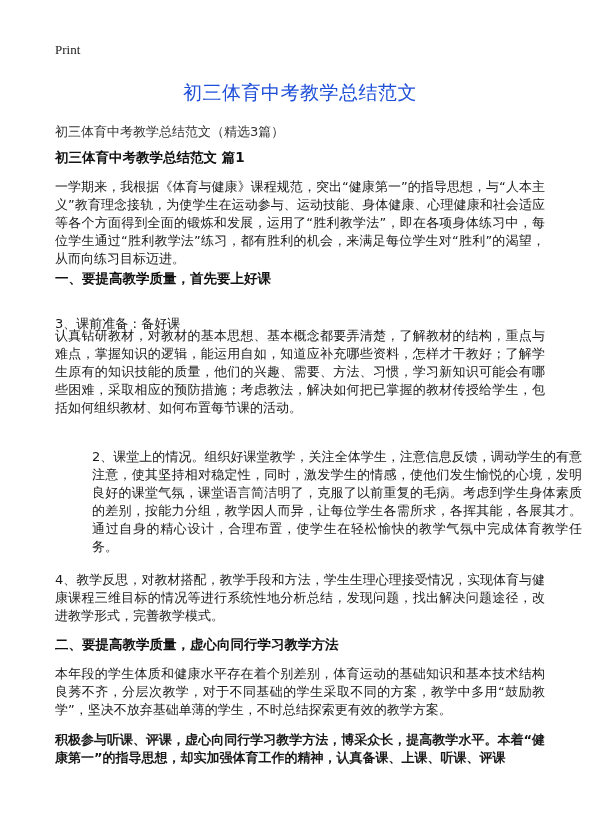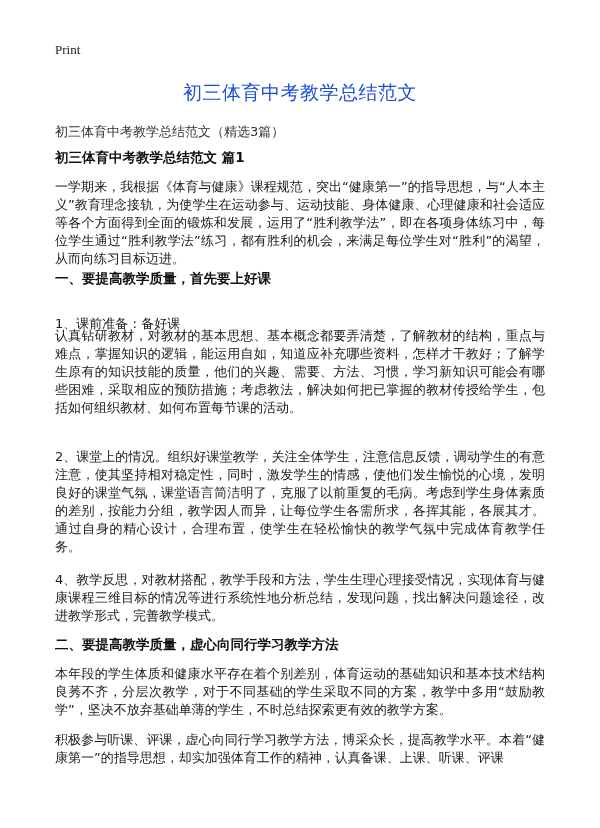--- a/index.html
+++ b/index.html
@@ -22,33 +22,33 @@
   <div class="blk" style="top:149px;">
     <p class="h-bold">初三体育中考教学总结范文 篇1</p>
   </div>
   <div class="blk" style="top:178px;">
     <p class="p">一学期来，我根据《体育与健康》课程规范，突出“健康第一”的指导思想，与“人本主义”教育理念接轨，为使学生在运动参与、运动技能、身体健康、心理健康和社会适应等各个方面得到全面的锻炼和发展，运用了“胜利教学法”，即在各项身体练习中，每位学生通过“胜利教学法”练习，都有胜利的机会，来满足每位学生对“胜利”的渴望，从而向练习目标迈进。</p>
   </div>
   <div class="blk" style="top:270px;">
     <p class="h-bold">一、要提高教学质量，首先要上好课</p>
   </div>
   <div class="blk" style="top:315px;">
-    <p class="p">1、课前准备：备好课</p>
+    <p class="p">3、课前准备：备好课</p>
   </div>
   <div class="blk" style="top:327px;">
     <p class="p">认真钻研教材，对教材的基本思想、基本概念都要弄清楚，了解教材的结构，重点与难点，掌握知识的逻辑，能运用自如，知道应补充哪些资料，怎样才干教好；了解学生原有的知识技能的质量，他们的兴趣、需要、方法、习惯，学习新知识可能会有哪些困难，采取相应的预防措施；考虑教法，解决如何把已掌握的教材传授给学生，包括如何组织教材、如何布置每节课的活动。</p>
   </div>
-  <div class="blk" style="top:448px;">
+  <div class="blk" style="top:448px;margin-left:37px;">
     <p class="p">2、课堂上的情况。组织好课堂教学，关注全体学生，注意信息反馈，调动学生的有意注意，使其坚持相对稳定性，同时，激发学生的情感，使他们发生愉悦的心境，发明良好的课堂气氛，课堂语言简洁明了，克服了以前重复的毛病。考虑到学生身体素质的差别，按能力分组，教学因人而异，让每位学生各需所求，各挥其能，各展其才。通过自身的精心设计，合理布置，使学生在轻松愉快的教学气氛中完成体育教学任务。</p>
   </div>
   <div class="blk" style="top:571px;">
     <p class="p">4、教学反思，对教材搭配，教学手段和方法，学生生理心理接受情况，实现体育与健康课程三维目标的情况等进行系统性地分析总结，发现问题，找出解决问题途径，改进教学形式，完善教学模式。</p>
   </div>
   <div class="blk" style="top:636px;">
     <p class="h-bold">二、要提高教学质量，虚心向同行学习教学方法</p>
   </div>
   <div class="blk" style="top:665px;">
     <p class="p">本年段的学生体质和健康水平存在着个别差别，体育运动的基础知识和基本技术结构良莠不齐，分层次教学，对于不同基础的学生采取不同的方案，教学中多用“鼓励教学”，坚决不放弃基础单薄的学生，不时总结探索更有效的教学方案。</p>
   </div>
-  <div class="blk" style="top:731px;">
+  <div class="blk" style="top:731px;font-weight:bold;">
     <p class="p">积极参与听课、评课，虚心向同行学习教学方法，博采众长，提高教学水平。本着“健康第一”的指导思想，却实加强体育工作的精神，认真备课、上课、听课、评课</p>
   </div>
 </div>
 
 </body></html>

